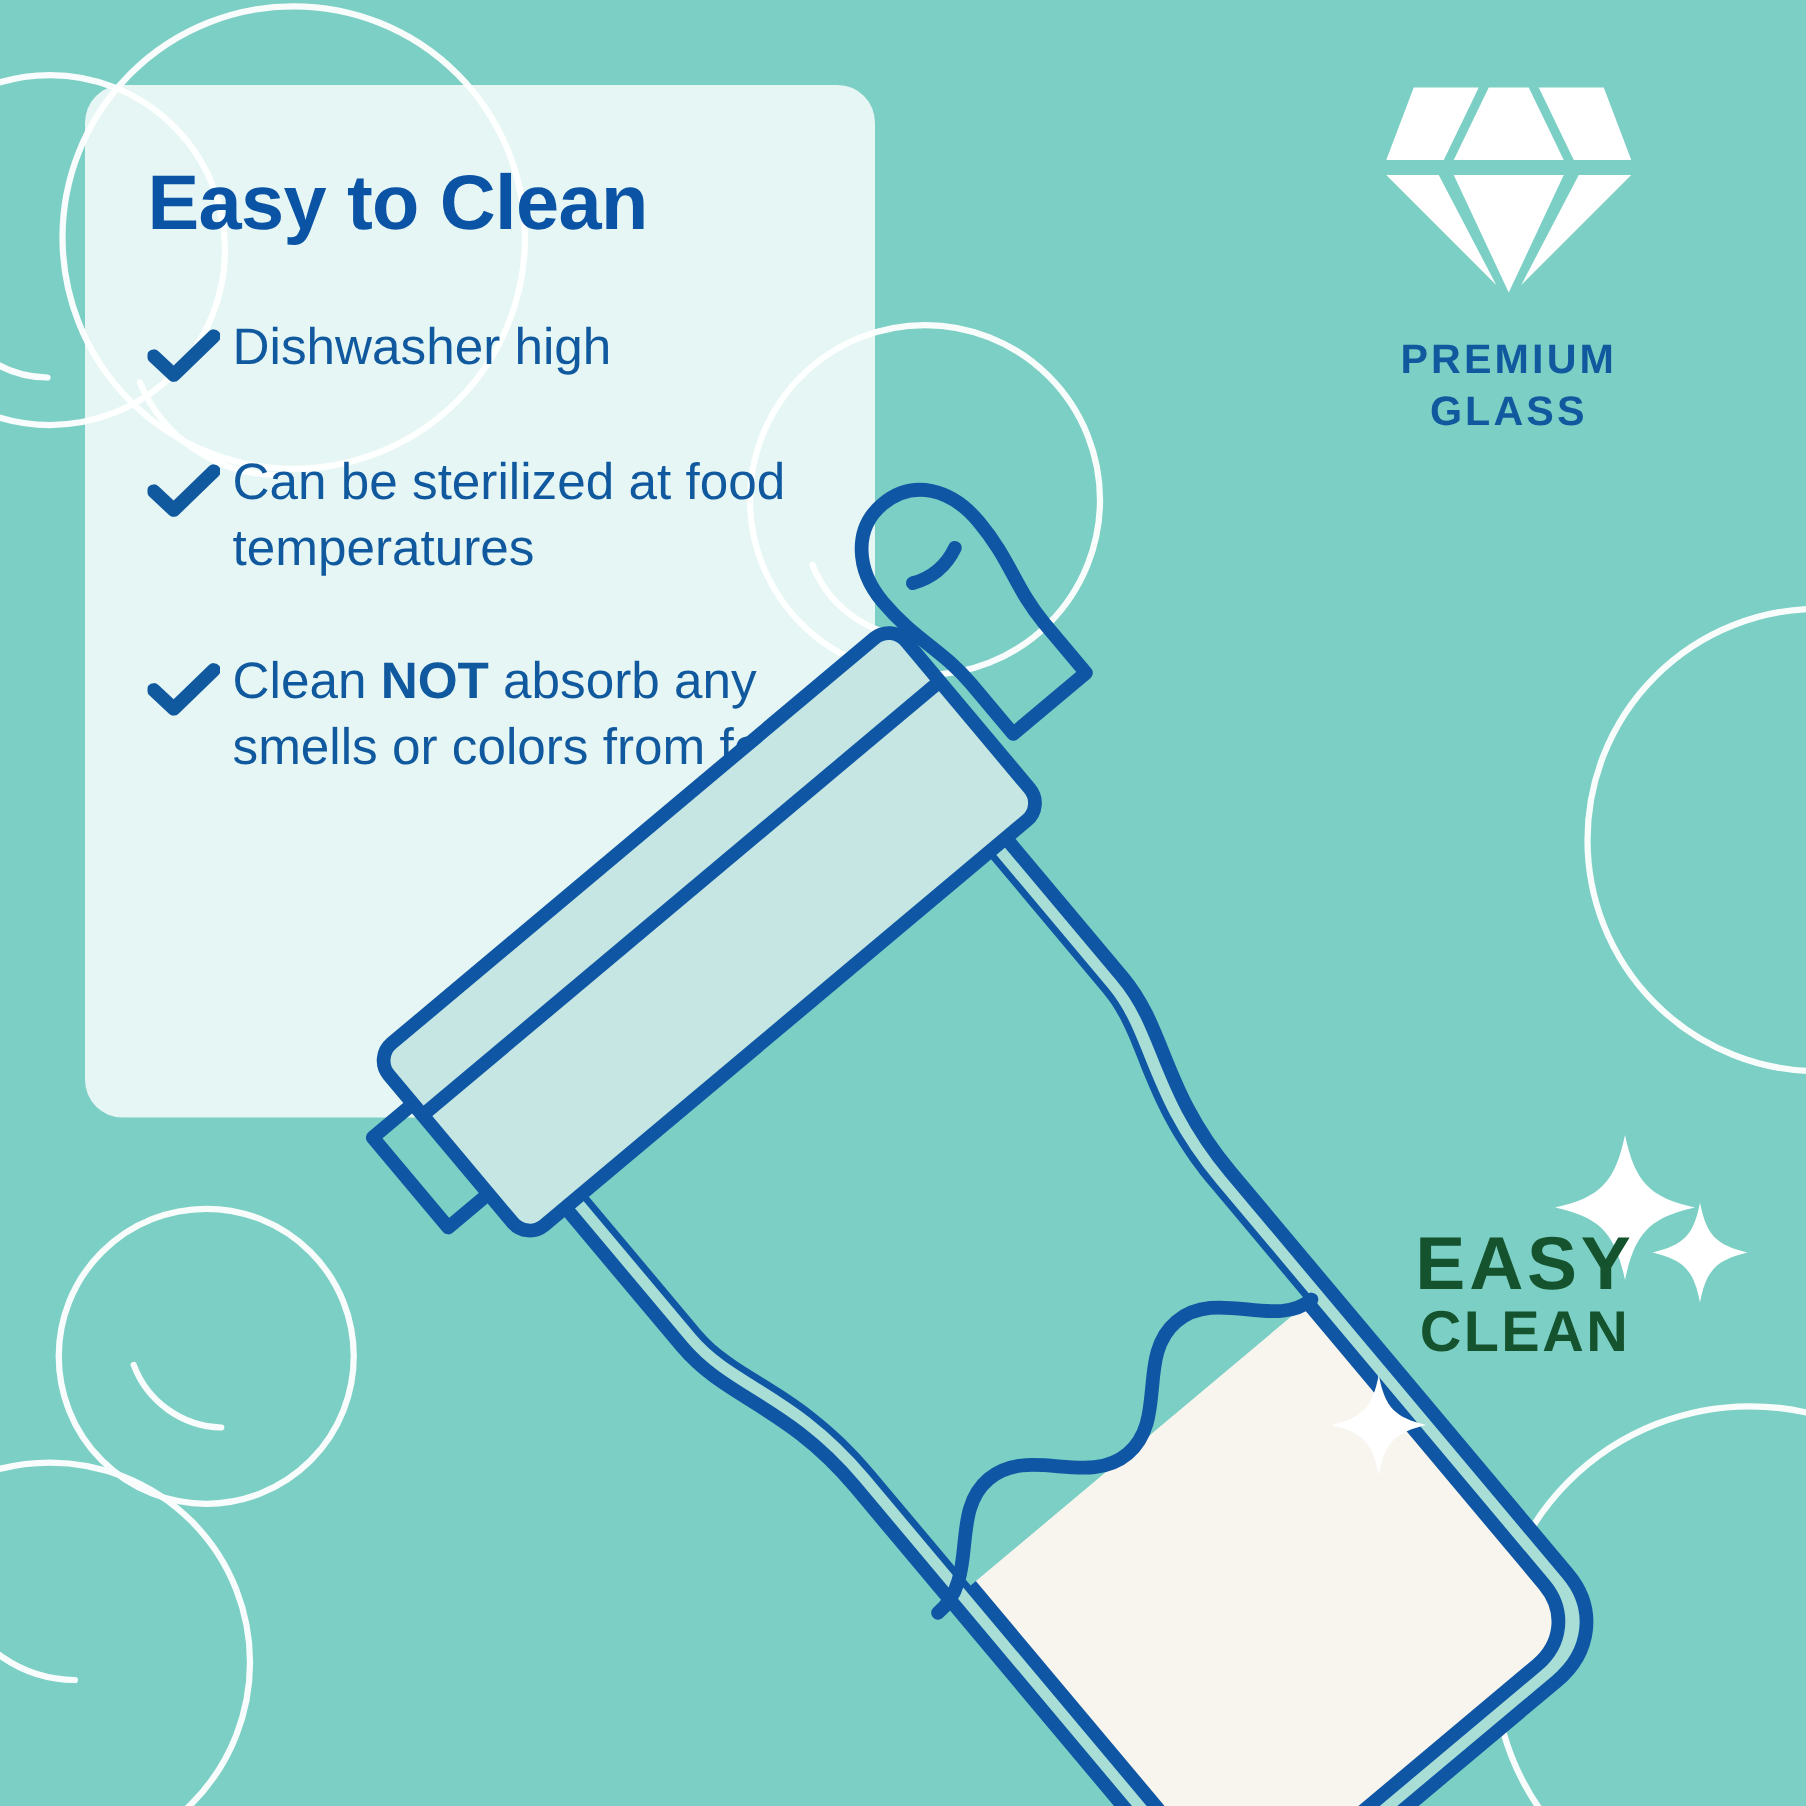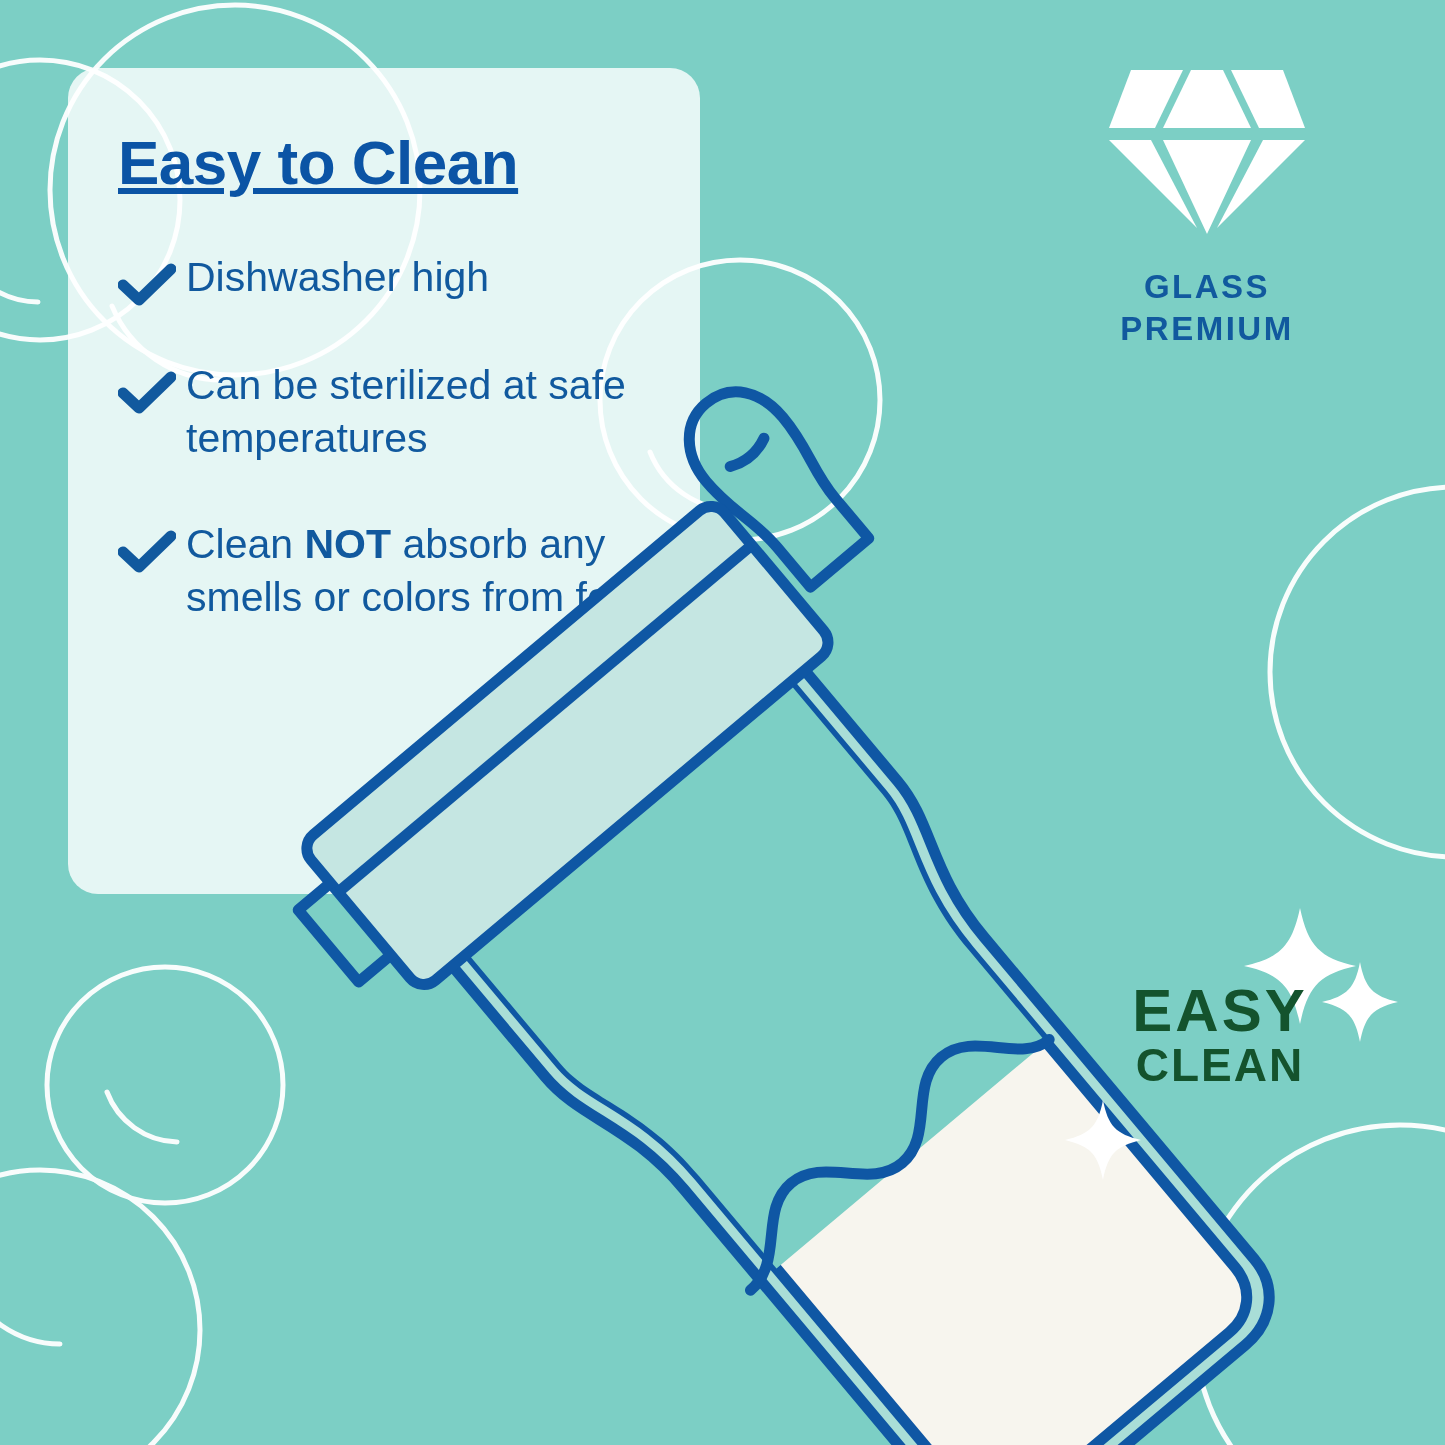--- a/index.html
+++ b/index.html
@@ -39,21 +39,20 @@
     box-sizing: border-box;
     padding: 62px 40px 0 50px;
   }
   .card-title {
     color: #0b54a5;
     font-size: 62px;
     font-weight: bold;
     letter-spacing: -0.5px;
     line-height: 1.05;
     margin: 0 0 56px 0;
-    text-decoration: underline;
   }
   .bullet-list {
     list-style: none;
     margin: 0;
     padding: 0;
   }
   .bullet-item {
     display: flex;
     align-items: flex-start;
     margin-bottom: 52px;
@@ -161,21 +160,21 @@
         </span>
         <span class="bullet-text"><span>Dishwasher high</span></span>
       </li>
 
       <li class="bullet-item">
         <span class="check-icon">
           <svg viewBox="0 0 58 44">
               <path d="M5 22 L21 37 L53 6" fill="none" stroke="#11599e" stroke-width="11" stroke-linecap="round" stroke-linejoin="round"></path>
             </svg>
         </span>
-        <span class="bullet-text"><span>Can be sterilized at safe temperatures</span></span>
+        <span class="bullet-text"><span>Can be sterilized at food temperatures</span></span>
       </li>
 
       <li class="bullet-item">
         <span class="check-icon">
           <svg viewBox="0 0 58 44">
               <path d="M5 22 L21 37 L53 6" fill="none" stroke="#11599e" stroke-width="11" stroke-linecap="round" stroke-linejoin="round"></path>
             </svg>
         </span>
         <span class="bullet-text"><span>Clean </span><b>NOT</b><span> absorb any smells or colors from food</span></span>
       </li>
@@ -276,22 +275,22 @@
       <g fill="#ffffff">
         <polygon points="24,8 76,8 48,66 2,66"></polygon>
         <polygon points="84,8 116,8 144,66 56,66"></polygon>
         <polygon points="124,8 176,8 198,66 152,66"></polygon>
         <polygon points="2,78 44,78 90,166"></polygon>
         <polygon points="56,78 144,78 100,172"></polygon>
         <polygon points="156,78 198,78 110,166"></polygon>
       </g>
     </svg>
     <div class="badge-label">
+      <div>PREMIUM</div>
       <div>GLASS</div>
-      <div>PREMIUM</div>
     </div>
   </div>
 
   <div class="easy-clean-badge">
     <div class="line-1">EASY</div>
     <div class="line-2">CLEAN</div>
   </div>
 
 </div>
 

